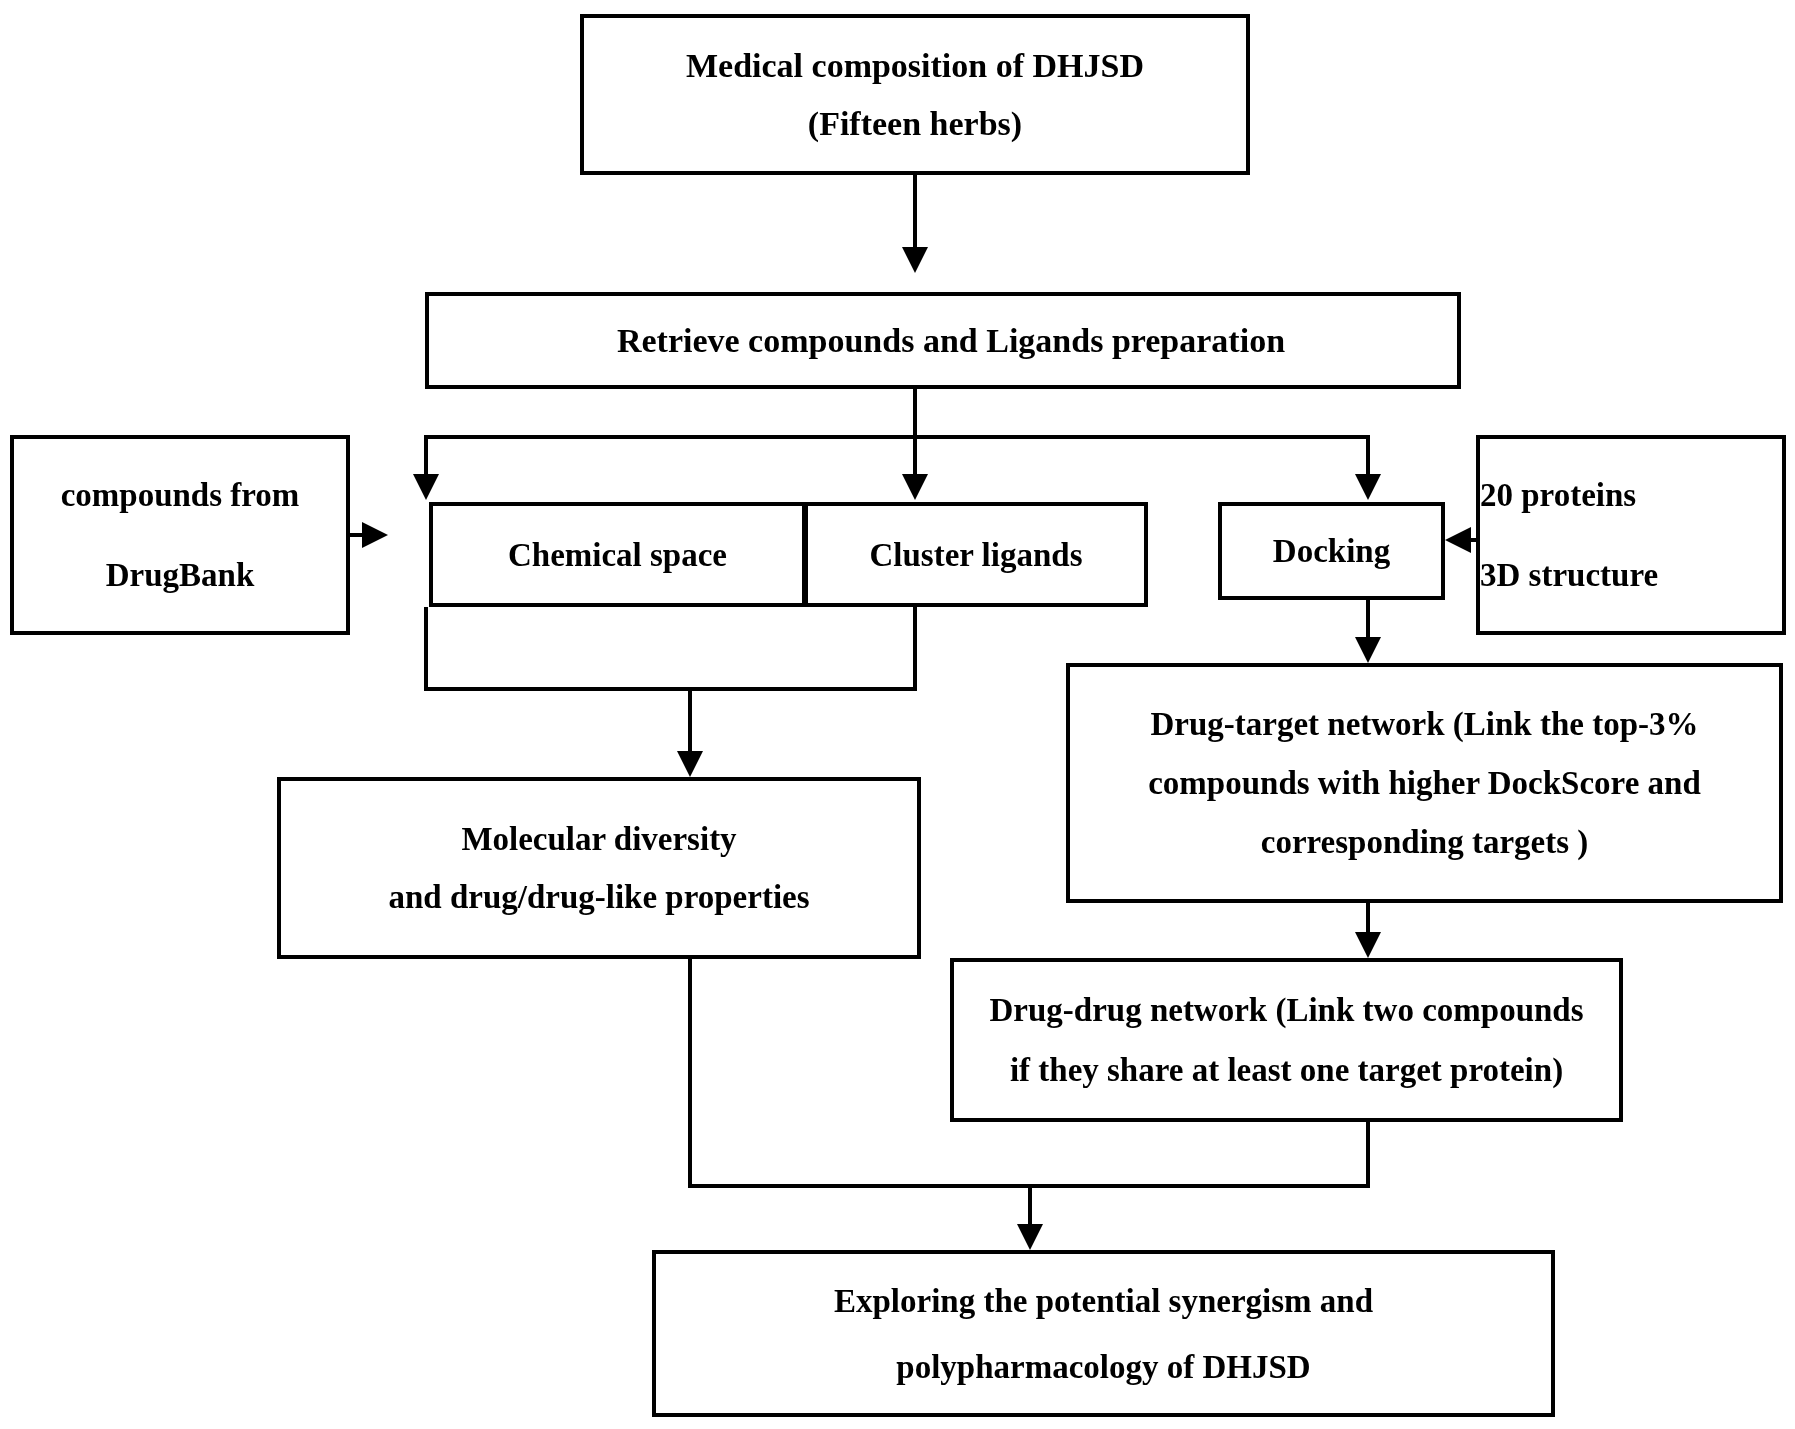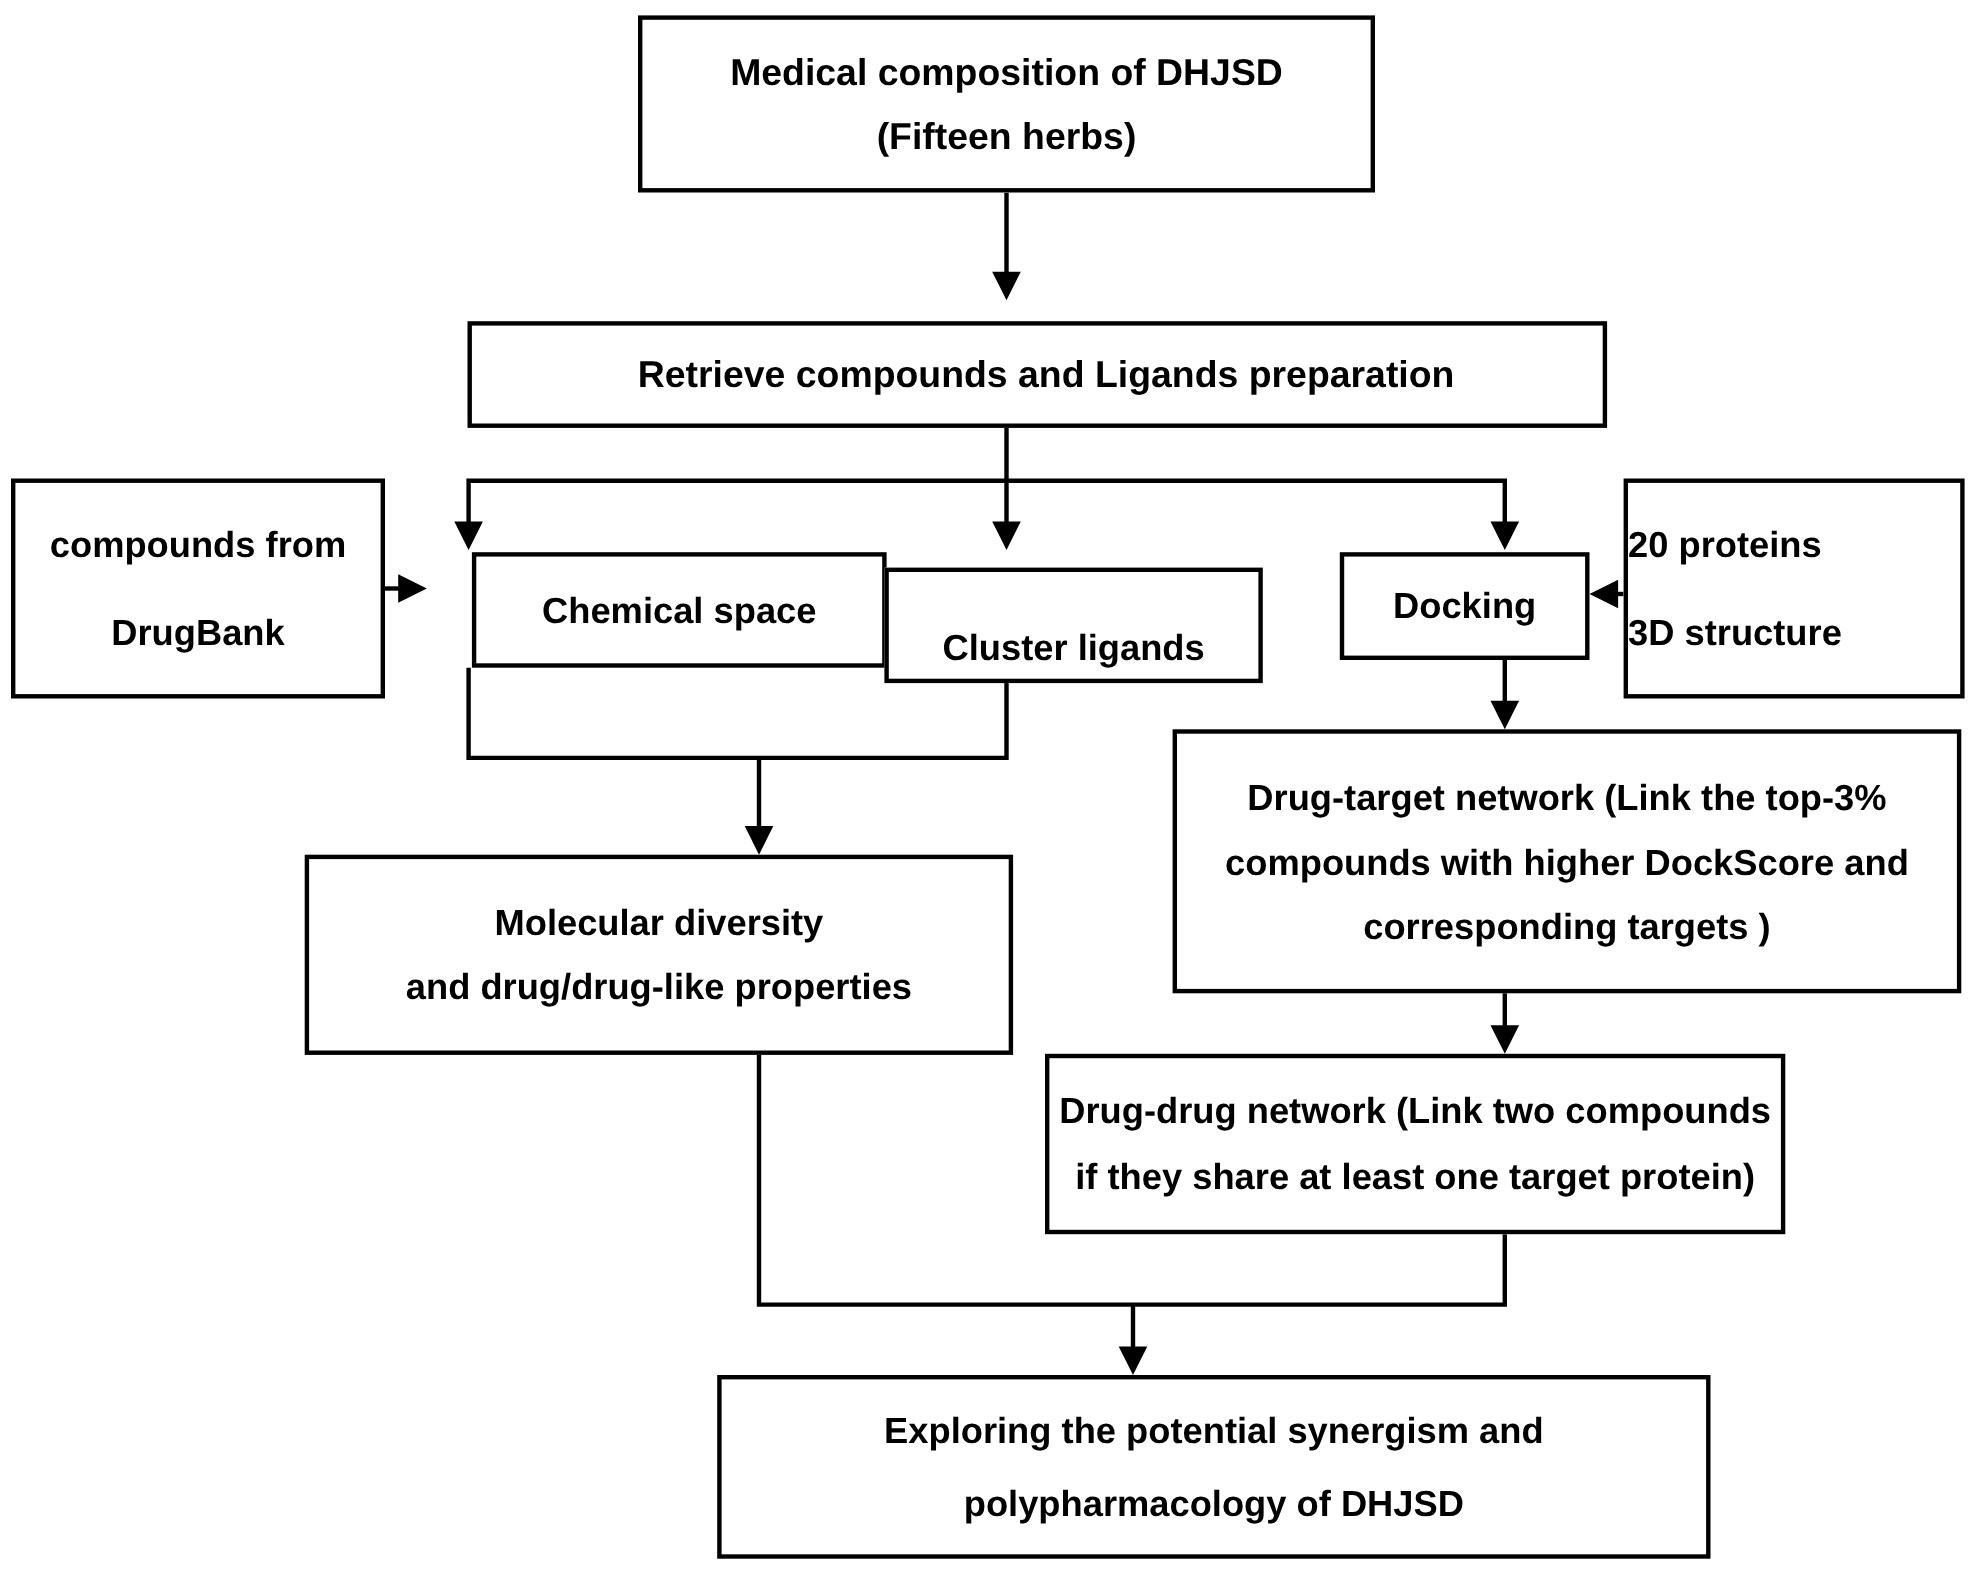--- a/index.html
+++ b/index.html
@@ -5,21 +5,21 @@
   html, body {
     margin: 0;
     padding: 0;
     background: #ffffff;
   }
   #canvas {
     position: relative;
     width: 1795px;
     height: 1429px;
     background: #ffffff;
-    font-family: Liberation Sans, sans-serif;
+    font-family: Liberation Serif, serif;
     color: #000000;
     overflow: hidden;
   }
   #wires {
     position: absolute;
     left: 0; top: 0;
     width: 1795px;
     height: 1429px;
   }
   .box {
@@ -35,21 +35,21 @@
     font-weight: bold;
     font-size: 33px;
     line-height: 56px;
   }
   .box span { display: block; white-space: nowrap; }
 
   .medical   { left: 580px;  top: 14px;   width: 670px; height: 161px; font-size: 34px; line-height: 58px; }
   .retrieve  { left: 425px;  top: 292px;  width: 1036px; height: 97px;  font-size: 34px; padding-left: 16px; }
   .compounds { left: 10px;   top: 435px;  width: 340px; height: 200px; line-height: 80px; }
   .chemical  { left: 388px;  top: 502px;  width: 377px; height: 105px; margin-left: 41px; }
-  .cluster   { left: 804px;  top: 516px;  width: 344px; height: 105px; justify-content: flex-end; }
+  .cluster   { left: 804px;  top: 502px;  width: 344px; height: 105px; }
   .docking   { left: 1218px; top: 502px;  width: 227px; height: 98px;  }
   .proteins  { left: 1476px; top: 435px;  width: 310px; height: 200px; line-height: 80px;
                align-items: flex-start; text-align: left; }
   .molecular { left: 277px;  top: 777px;  width: 644px; height: 182px; line-height: 58px; }
   .drugtarget{ left: 1066px; top: 663px;  width: 717px; height: 240px; line-height: 59px; }
   .drugdrug  { left: 950px;  top: 958px;  width: 673px; height: 164px; line-height: 60px; }
   .final     { left: 652px;  top: 1250px; width: 903px; height: 167px; line-height: 66px; }
 </style>
 </head>
 <body>

